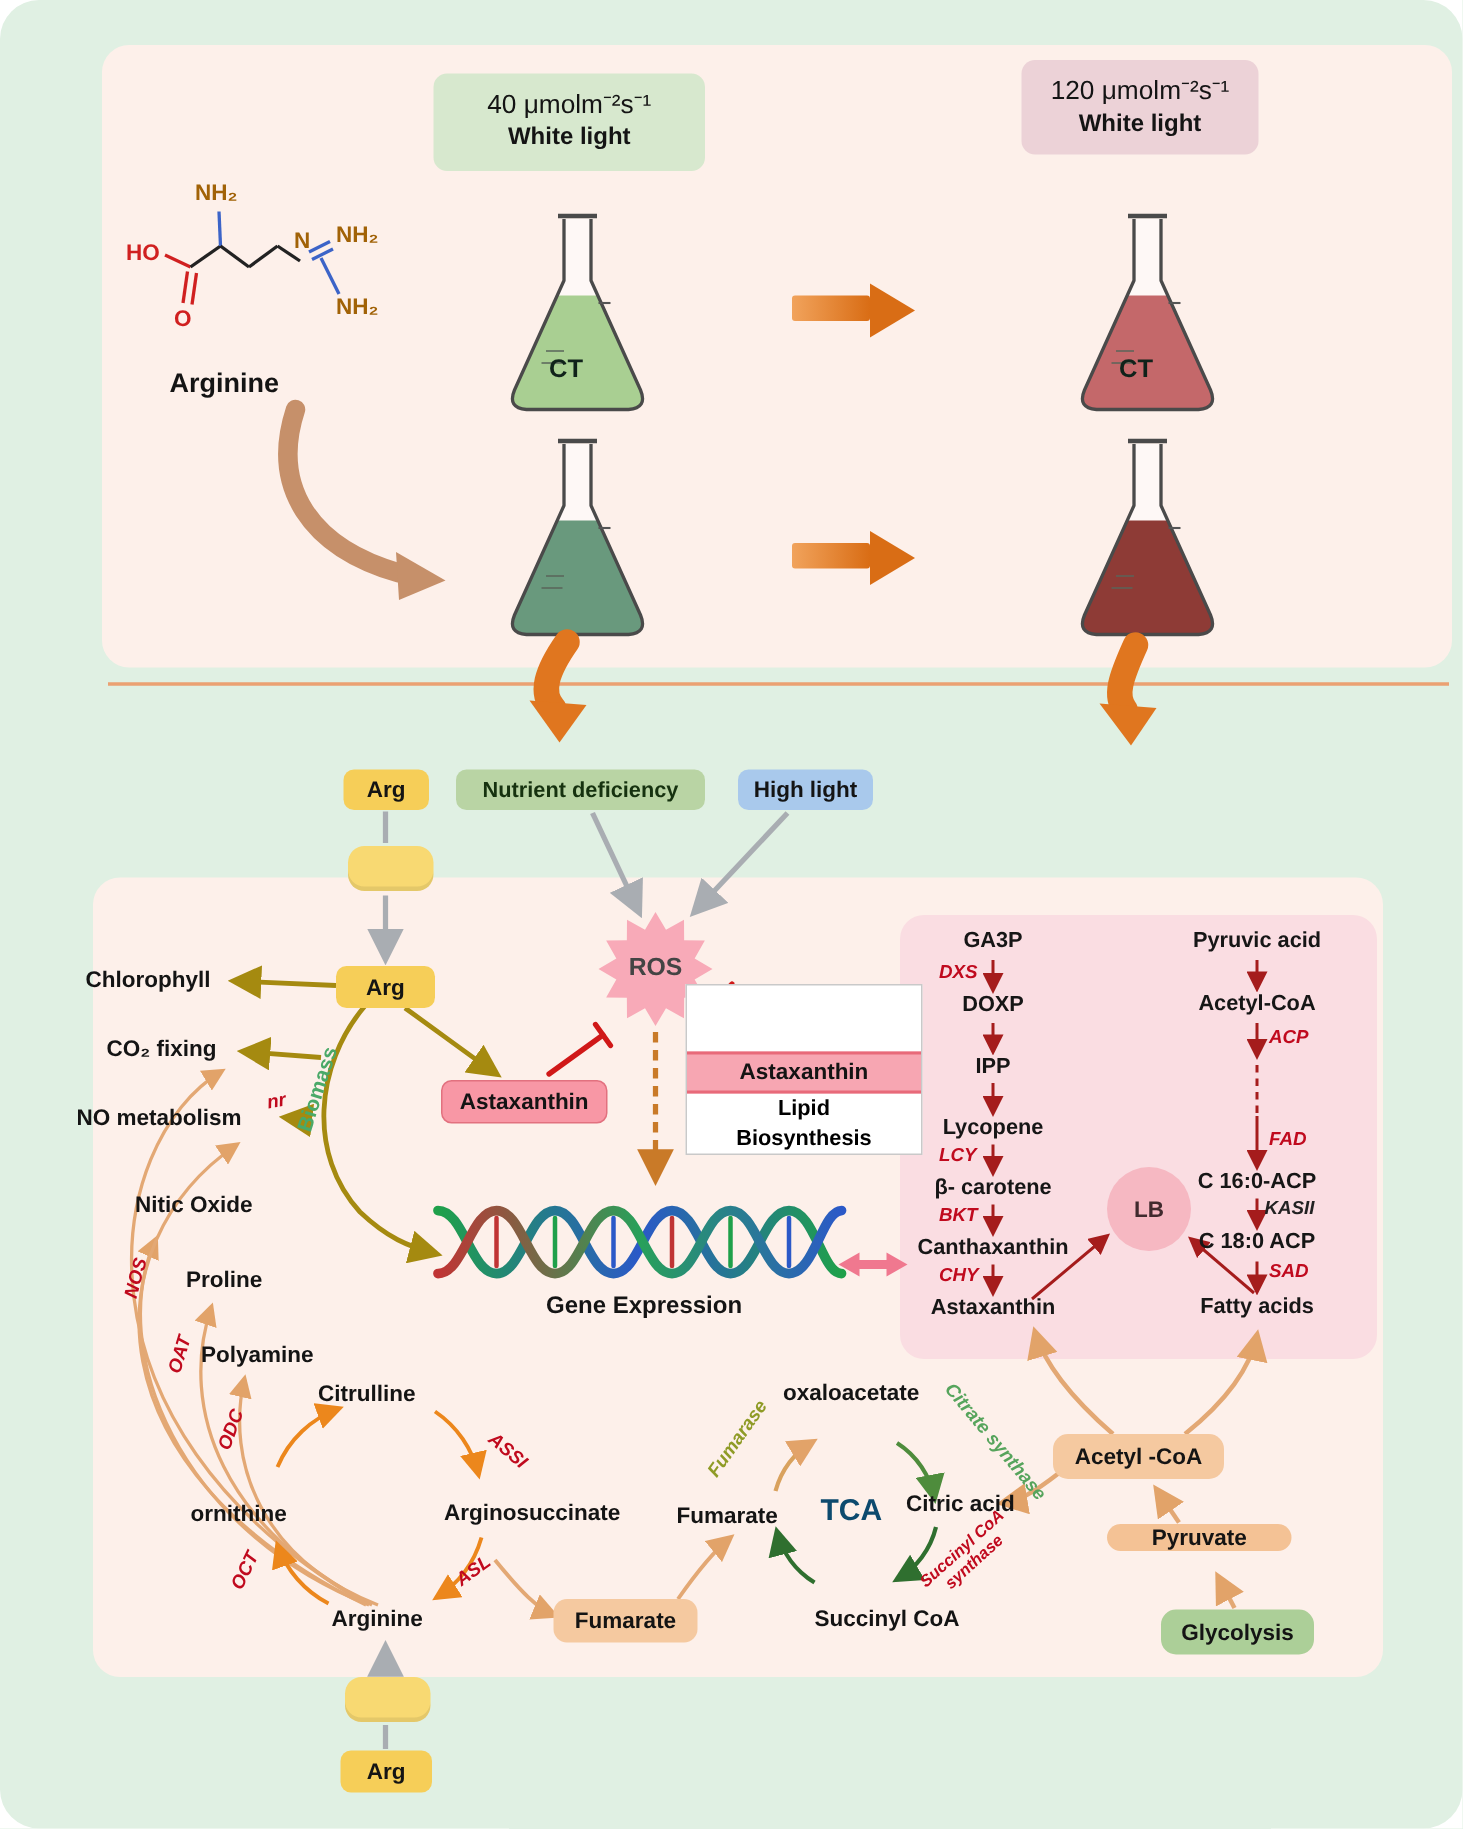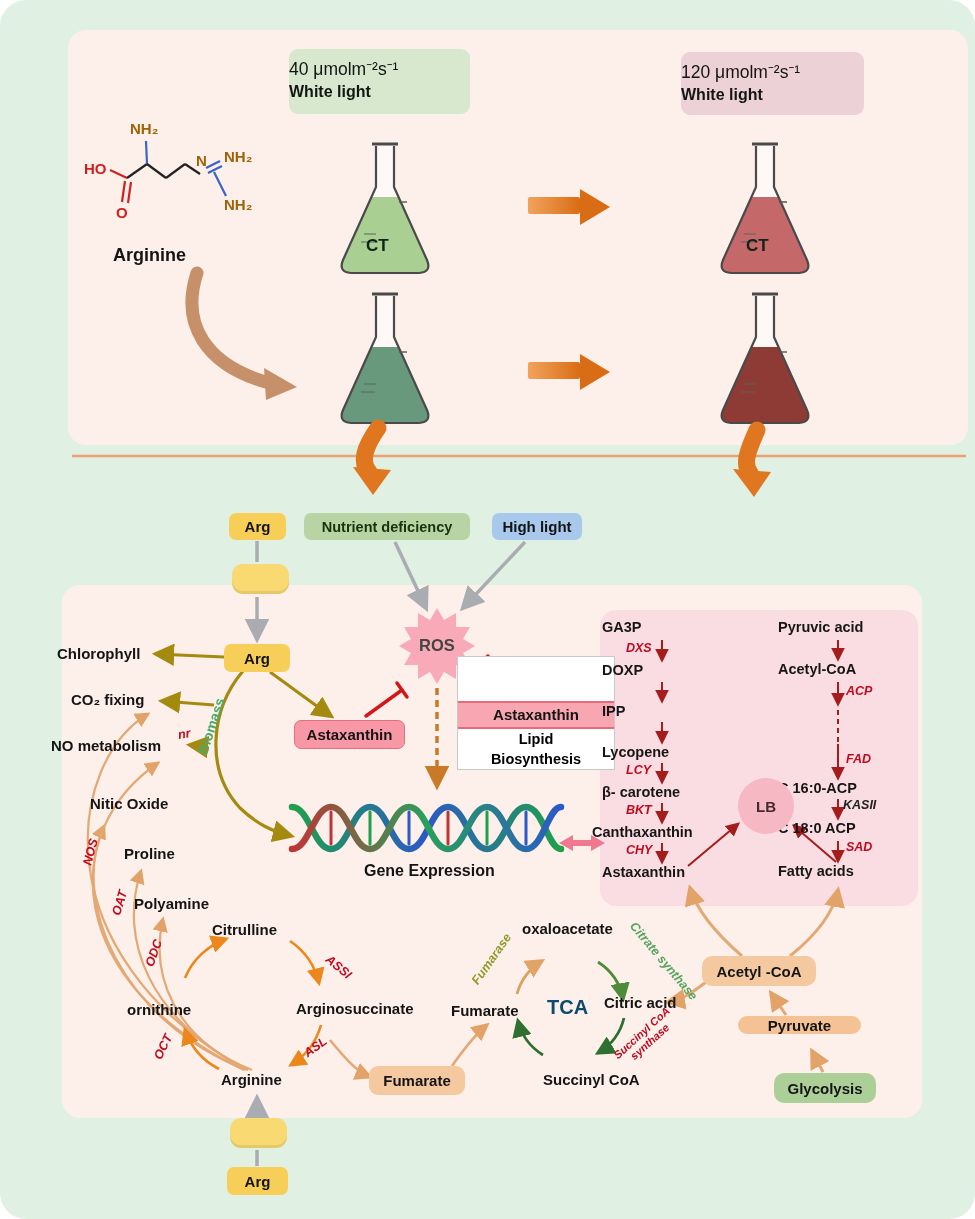--- a/index.html
+++ b/index.html
@@ -8,26 +8,26 @@
   .panel{position:absolute;border-radius:18px}
   .panel-top{left:68px;top:30px;width:900px;height:415px;background:#fdf0ea}
   .panel-main{left:62px;top:585px;width:860px;height:533px;background:#fdf0ea}
   .panel-right{left:600px;top:610px;width:318px;height:296px;background:#fadde2;border-radius:16px}
   svg.overlay{position:absolute;left:0;top:0;width:975px;height:1219px}
   .lbl{position:absolute;font-weight:700;font-size:15px;color:#141414;white-space:nowrap}
   .big{font-size:18px}
   .enz{position:absolute;font-style:italic;font-weight:700;font-size:12.5px;color:#c00a1e;white-space:nowrap}
   .badge{position:absolute;display:flex;align-items:center;justify-content:center;font-weight:700;color:#141414;border-radius:7px;font-size:15px;white-space:nowrap}
   .pill{position:absolute;background:#f8d972;border-radius:11px;box-shadow:inset 0 -3px 0 rgba(0,0,0,.08)}
-  .cond{position:absolute;border-radius:9px;padding-top:7px;color:#141414}
+  .cond{position:absolute;border-radius:9px;text-align:center;padding-top:7px;color:#141414}
   .cond .i{font-size:17.5px;font-weight:400}
   .cond .w{font-size:16px;font-weight:700;margin-top:3px}
   .atom{position:absolute;font-weight:700;font-size:15px;white-space:nowrap}
   .blue{color:#a16207}.red{color:#d02020}
-  .pstep{position:absolute;width:120px;font-weight:700;font-size:14.5px;color:#161616;white-space:nowrap}
+  .pstep{position:absolute;width:120px;text-align:center;font-weight:700;font-size:14.5px;color:#161616;white-space:nowrap}
   .rot{transform-origin:50% 50%}
   .ctlbl{position:absolute;width:38px;text-align:left;font-weight:700;font-size:17px;color:#10221a}
   .boxx{position:absolute;left:457px;top:656px;width:158px;height:114px;background:#ffffff;border:1.5px solid #c9c9c9;text-align:center}
   .boxx .sp{height:44px}
   .boxx .band{height:28px;background:#f7a6b2;border-top:2px solid #e86a7a;border-bottom:2px solid #e86a7a;font-weight:700;font-size:15px;line-height:24px;color:#141414}
   .boxx .r2{height:20px;font-weight:700;font-size:14.5px;line-height:20px}
   .boxx .r3{height:22px;font-weight:700;font-size:14.5px;line-height:20px}
   .lb-circle{position:absolute;left:738px;top:778px;width:56px;height:56px;border-radius:50%;background:#f6b8c2;display:flex;align-items:center;justify-content:center;font-weight:700;font-size:15px;color:#412a2e}
   .green-t{color:#0c4a6e}
 </style>
@@ -225,21 +225,21 @@
       <line x1="572" y1="843" x2="592" y2="843" stroke="#f0788f" stroke-width="6"></line>
       <polygon points="573,835 573,851 559,843" fill="#f0788f"></polygon>
       <polygon points="591,835 591,851 605,843" fill="#f0788f"></polygon>
     </g>
   </svg>
 
   <div class="cond" style="left:289px;top:49px;width:181px;height:65px;background:#d7e8ce">
     <div class="i">40 μmolm⁻²s⁻¹</div>
     <div class="w">White light</div>
   </div>
-  <div class="cond" style="left:681px;top:52px;width:183px;height:63px;background:#ecd2d7">
+  <div class="cond" style="left:681px;top:40px;width:158px;height:63px;background:#ecd2d7">
     <div class="i">120 μmolm⁻²s⁻¹</div>
     <div class="w">White light</div>
   </div>
 
   <div class="atom blue" style="left:130px;top:120px">NH₂</div>
   <div class="atom red" style="left:84px;top:160px">HO</div>
   <div class="atom red" style="left:116px;top:204px">O</div>
   <div class="atom blue" style="left:196px;top:152px">N</div>
   <div class="atom blue" style="left:224px;top:148px">NH₂</div>
   <div class="atom blue" style="left:224px;top:196px">NH₂</div>

